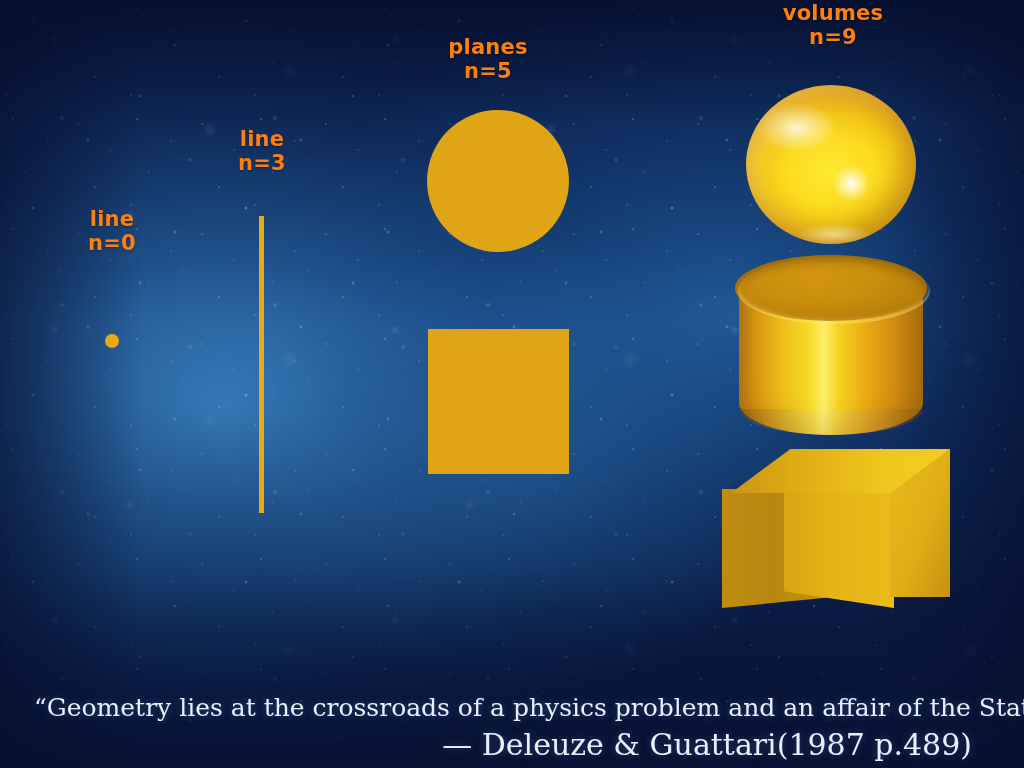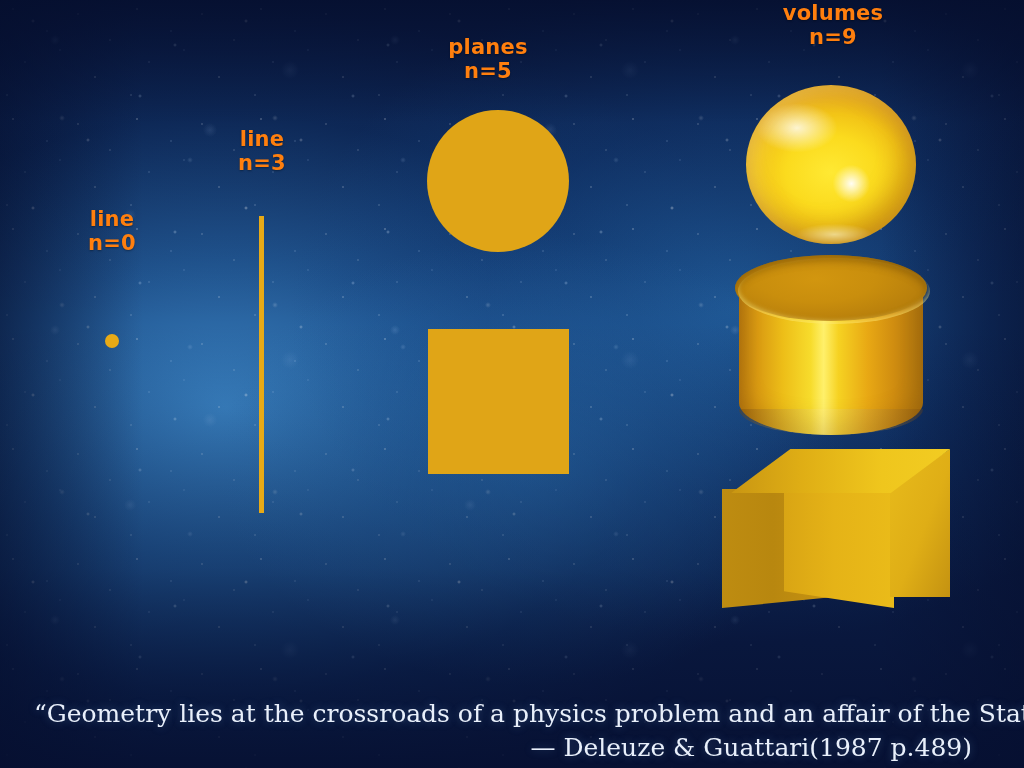--- a/index.html
+++ b/index.html
@@ -224,21 +224,21 @@
   #quote-text {
     font-size: 25px;
     line-height: 1.26;
     text-align: left;
     white-space: nowrap;
     color: #E9F0FB;
     text-shadow: 0 0 8px rgba(120,170,230,0.35);
   }
   #quote-attribution {
     margin-top: 4px;
-    font-size: 25px;
+    font-size: 30px;
     text-align: right;
     padding-right: 18px;
     color: #E9F0FB;
     text-shadow: 0 0 8px rgba(120,170,230,0.35);
   }
   .qmark { font-size: 25px; vertical-align: baseline; }
 </style>
 </head>
 <body>
 

